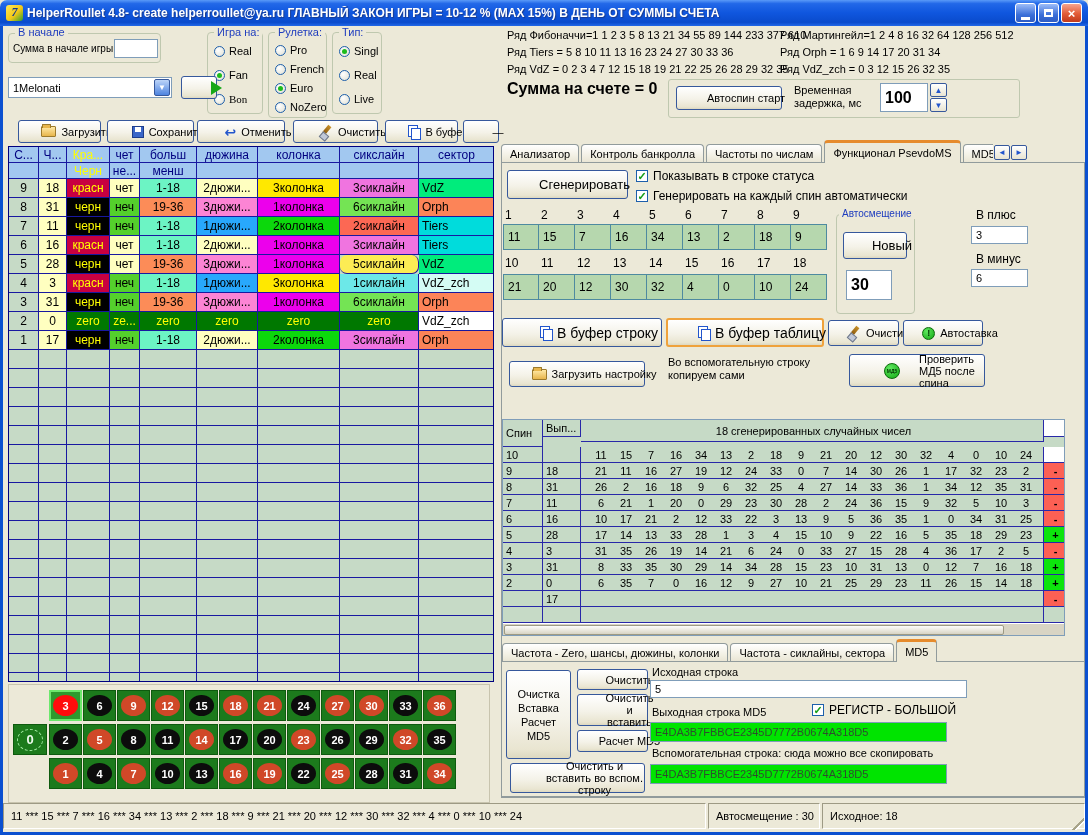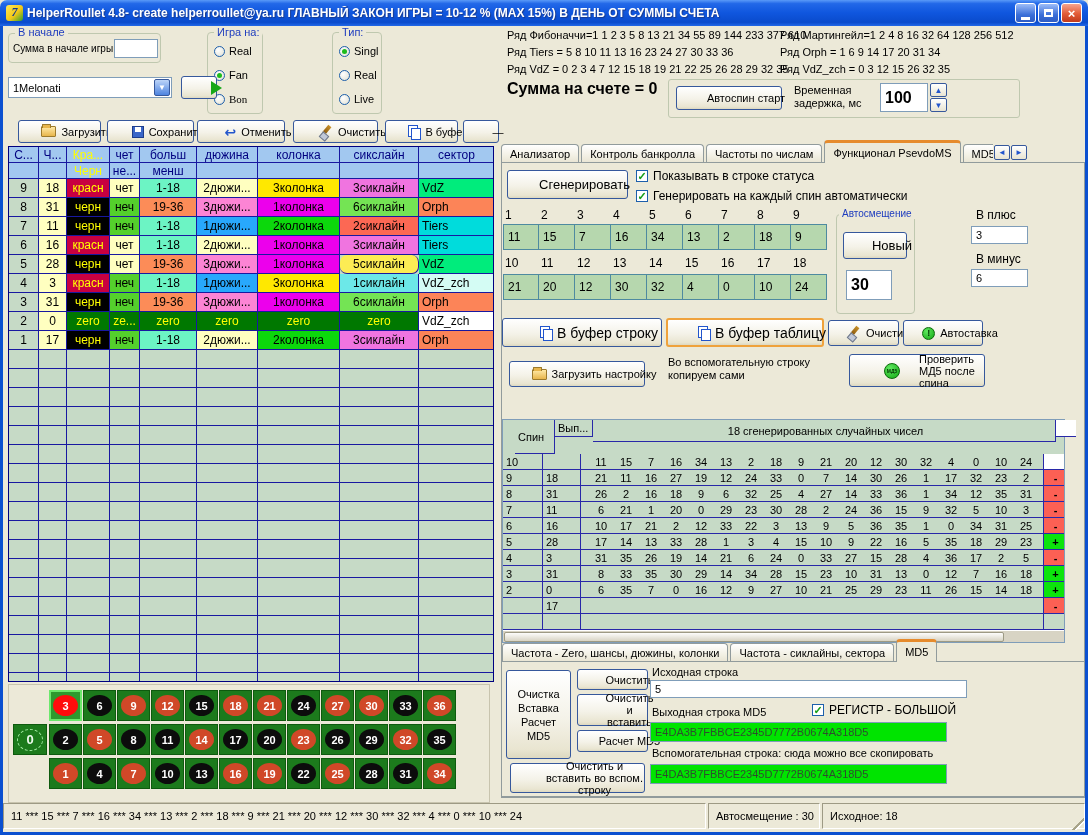--- a/index.html
+++ b/index.html
@@ -116,20 +116,36 @@
           <span class="radio"></span>
           <span>Real</span>
         </label><label class="radio-row" style="left: 6px; top: 36px;">
           <span class="radio on"></span>
           <span>Fan</span>
         </label><label class="radio-row" style="left: 6px; top: 60px; font-family: Liberation Serif, serif;">
           <span class="radio"></span>
           <span>Bon</span>
         </label></span>
   </div>
+  <div class="grp" id="grp-roul" style="left:268px;top:32px;width:59px;height:86px;">
+    <span class="grp-t">Рулетка:</span>
+    <span id="roul-radios"><label class="radio-row" style="left: 6px; top: 11px;">
+          <span class="radio"></span>
+          <span>Pro</span>
+        </label><label class="radio-row" style="left: 6px; top: 30px;">
+          <span class="radio"></span>
+          <span>French</span>
+        </label><label class="radio-row" style="left: 6px; top: 49px;">
+          <span class="radio on"></span>
+          <span>Euro</span>
+        </label><label class="radio-row" style="left: 6px; top: 68px;">
+          <span class="radio"></span>
+          <span>NoZero</span>
+        </label></span>
+  </div>
   <div class="grp" id="grp-type" style="left:332px;top:32px;width:50px;height:82px;">
     <span class="grp-t">Тип:</span>
     <span id="type-radios"><label class="radio-row" style="left: 6px; top: 12px;">
           <span class="radio on"></span>
           <span>Singl</span>
         </label><label class="radio-row" style="left: 6px; top: 36px;">
           <span class="radio"></span>
           <span>Real</span>
         </label><label class="radio-row" style="left: 6px; top: 60px;">
           <span class="radio"></span>
@@ -738,21 +754,21 @@
       <span>Загрузить настройку</span>
     </span>
   <span class="lbl" style="left:668px;top:356px;width:180px;white-space:normal;line-height:13px;">Во вспомогательную строку копируем сами</span>
   <span class="btn" style="left:849px;top:354px;width:136px;height:33px;white-space:normal;text-align:left;line-height:12px;gap:19px;">
       <span class="ic ic-green" style="width:16px;height:16px;font:bold 5px 'Liberation Sans',sans-serif;">МД5</span>
       <span style="width:92px;">Проверить МД5 после спина</span>
     </span>
 
   <div id="spins">
       <div class="srow">
-        <span class="sc" style="width: 40px; height: 34px; margin-left: 12px;">Спин</span>
+        <span class="sc" style="width: 40px; height: 27px;">Спин</span>
         <span class="sc" style="width: 38px; height: 17px;">Вып...</span>
         <span class="sc" style="width: 463px; height: 22px; justify-content: center;">18 сгенерированных случайных чисел</span>
         <span class="sc" style="width: 20px; height: 17px; background: rgb(255, 255, 255); border-right: none;"></span>
       </div>
       <div class="srow">
         <span class="sc" style="width: 40px; height: 16px;">10</span>
         <span class="sc" style="width: 38px; height: 16px;"></span>
         <span class="sc" style="width: 463px; height: 16px; justify-content: center;">
           <span class="nn">11</span>
           <span class="nn">15</span>

